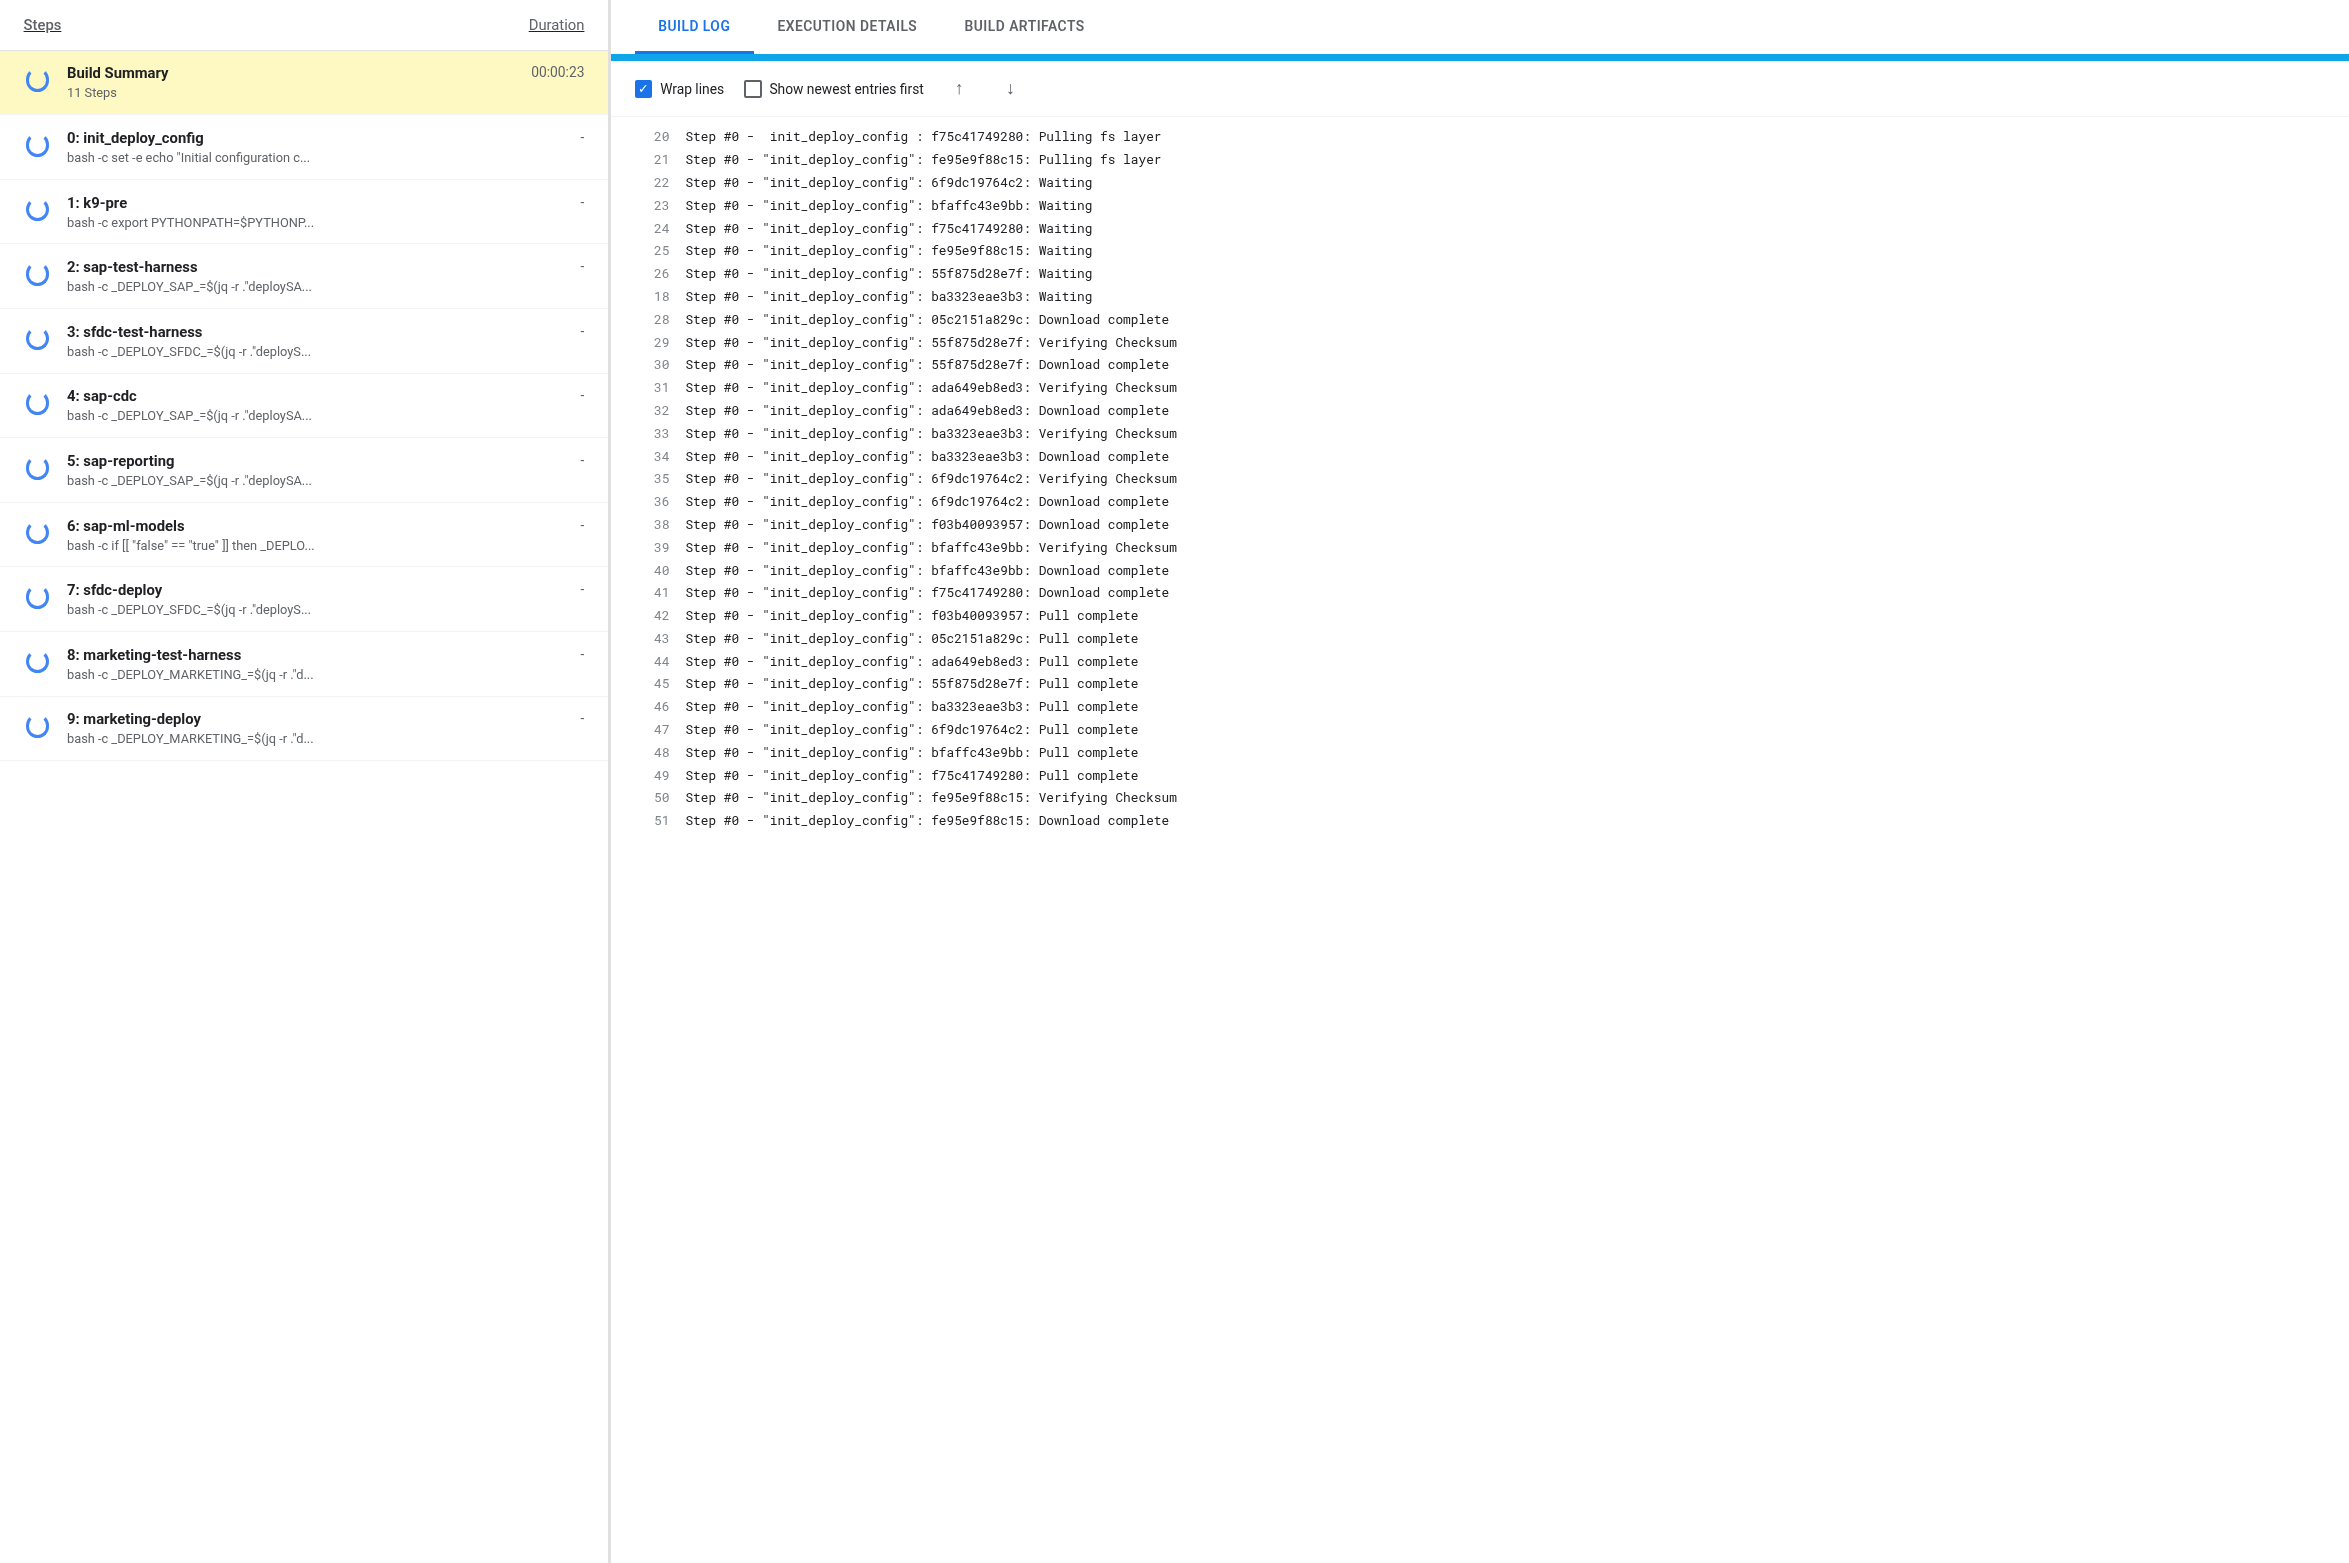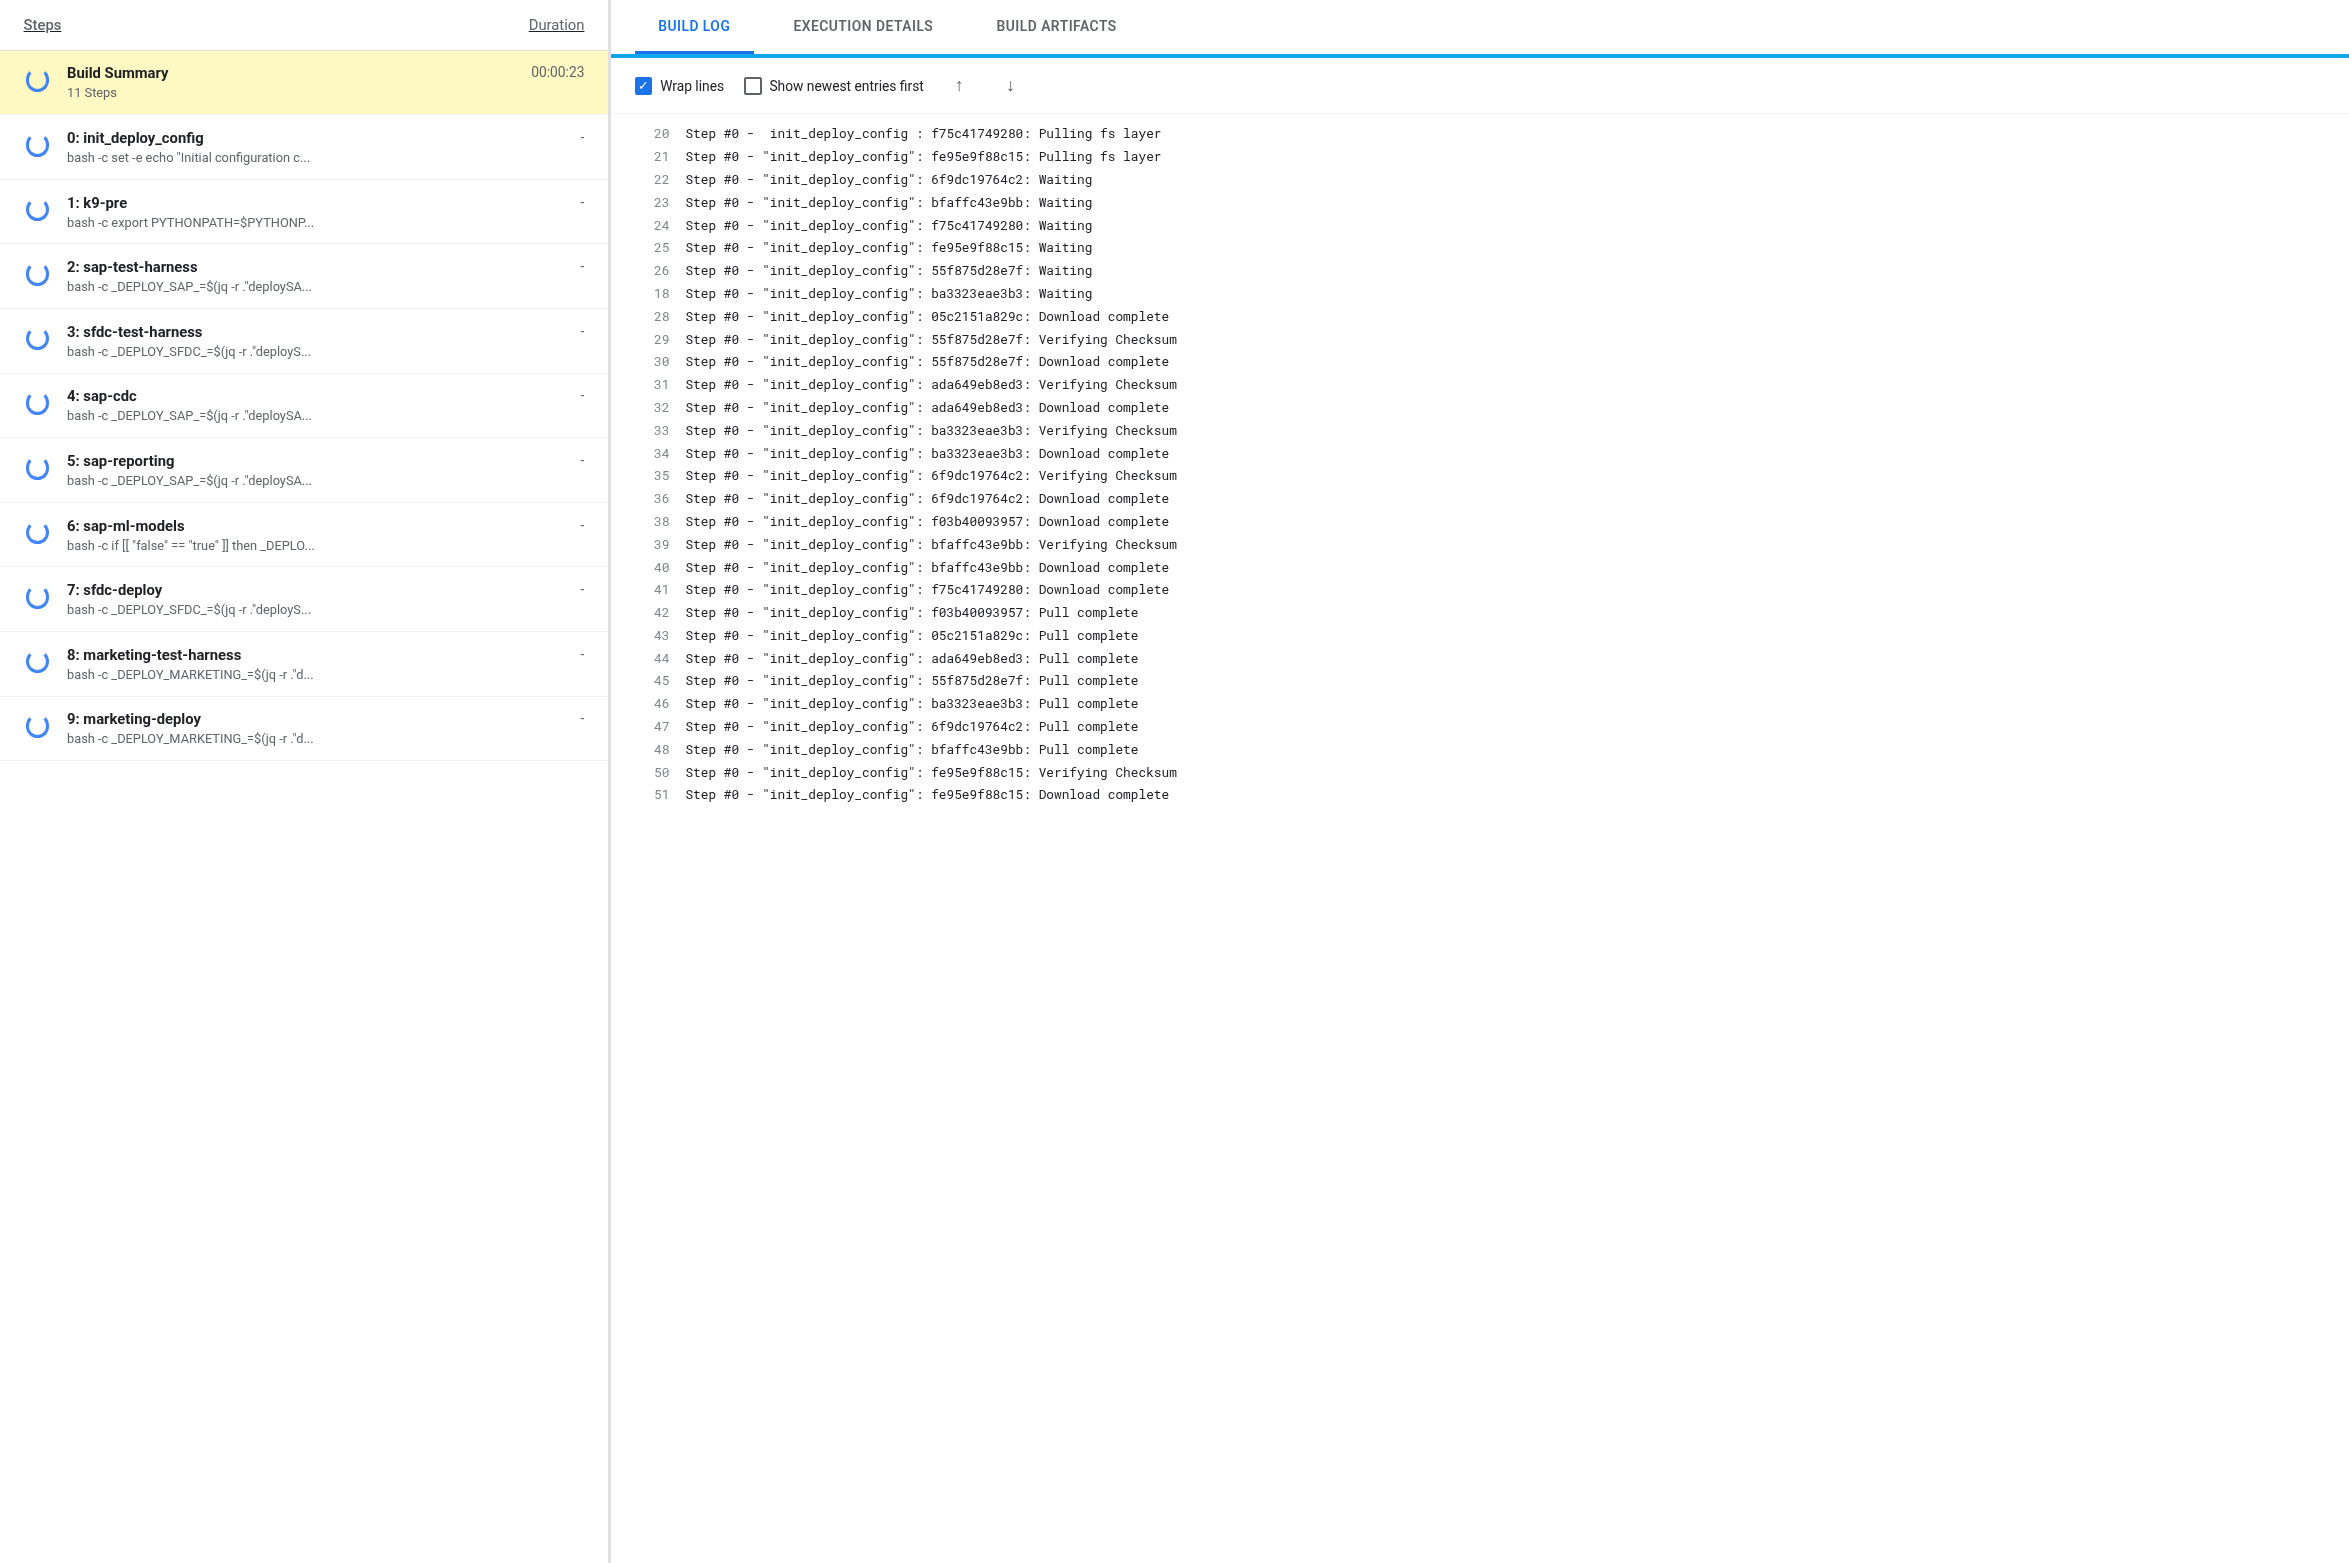--- a/index.html
+++ b/index.html
@@ -123,23 +123,23 @@
     .right-panel {
       flex: 1;
       display: flex;
       flex-direction: column;
       overflow: hidden;
     }
 
     .tabs-bar {
       display: flex;
       align-items: center;
-      border-bottom: 4px solid #0ea5e9;
+      border-bottom: 7px solid #0ea5e9;
       padding: 0 23.6px;
-      gap: 16px;
+      gap: 0;
     }
 
     .tab {
       padding: 17.7px 23.6px;
       font-size: 13.8px;
       font-weight: 600;
       color: #5f6368;
       letter-spacing: 0.5px;
       cursor: pointer;
       border-bottom: 3px solid transparent;
@@ -520,20 +520,24 @@
     </div>
         <div class="log-line">
       <span class="log-line-num">47</span>
       <span class="log-line-text">Step #0 - "init_deploy_config": 6f9dc19764c2: Pull complete</span>
     </div>
         <div class="log-line">
       <span class="log-line-num">48</span>
       <span class="log-line-text">Step #0 - "init_deploy_config": bfaffc43e9bb: Pull complete</span>
     </div>
         <div class="log-line">
+      <span class="log-line-num">49</span>
+      <span class="log-line-text">Step #0 - "init_deploy_config": f75c41749280: Pull complete</span>
+    </div>
+        <div class="log-line">
       <span class="log-line-num">50</span>
       <span class="log-line-text">Step #0 - "init_deploy_config": fe95e9f88c15: Verifying Checksum</span>
     </div>
         <div class="log-line">
       <span class="log-line-num">51</span>
       <span class="log-line-text">Step #0 - "init_deploy_config": fe95e9f88c15: Download complete</span>
     </div>
       </div>
   </div>
 </div>

